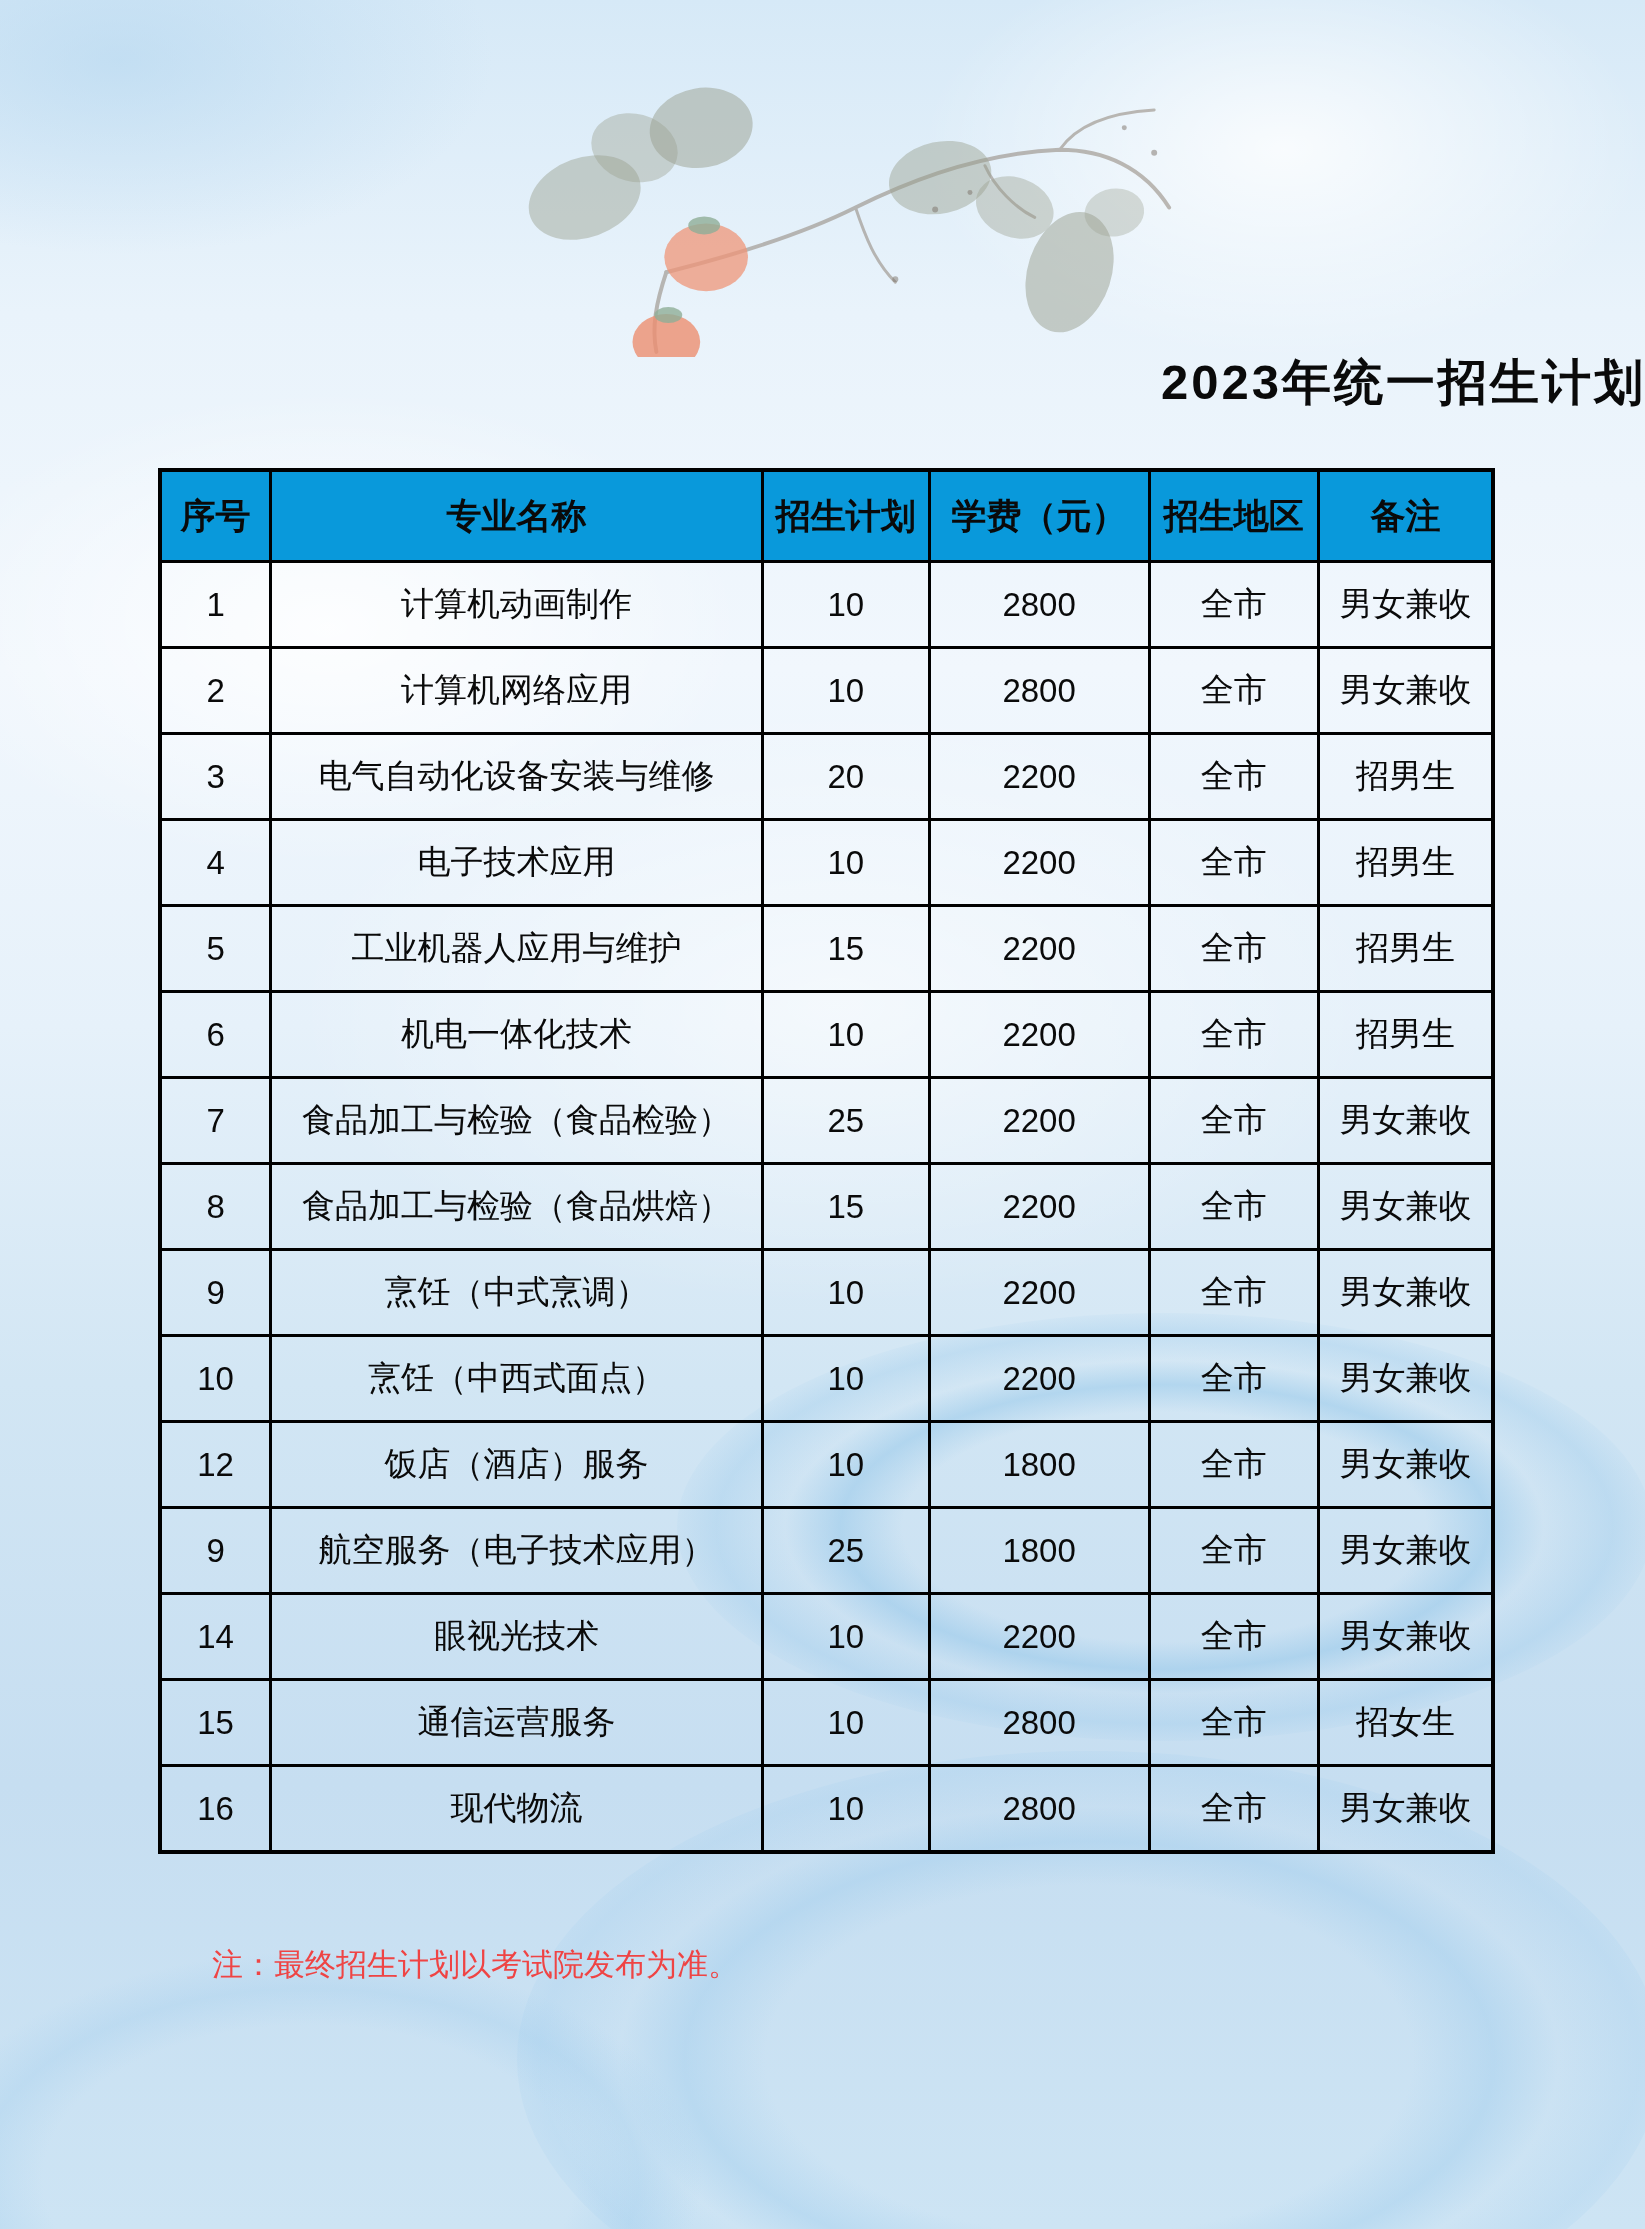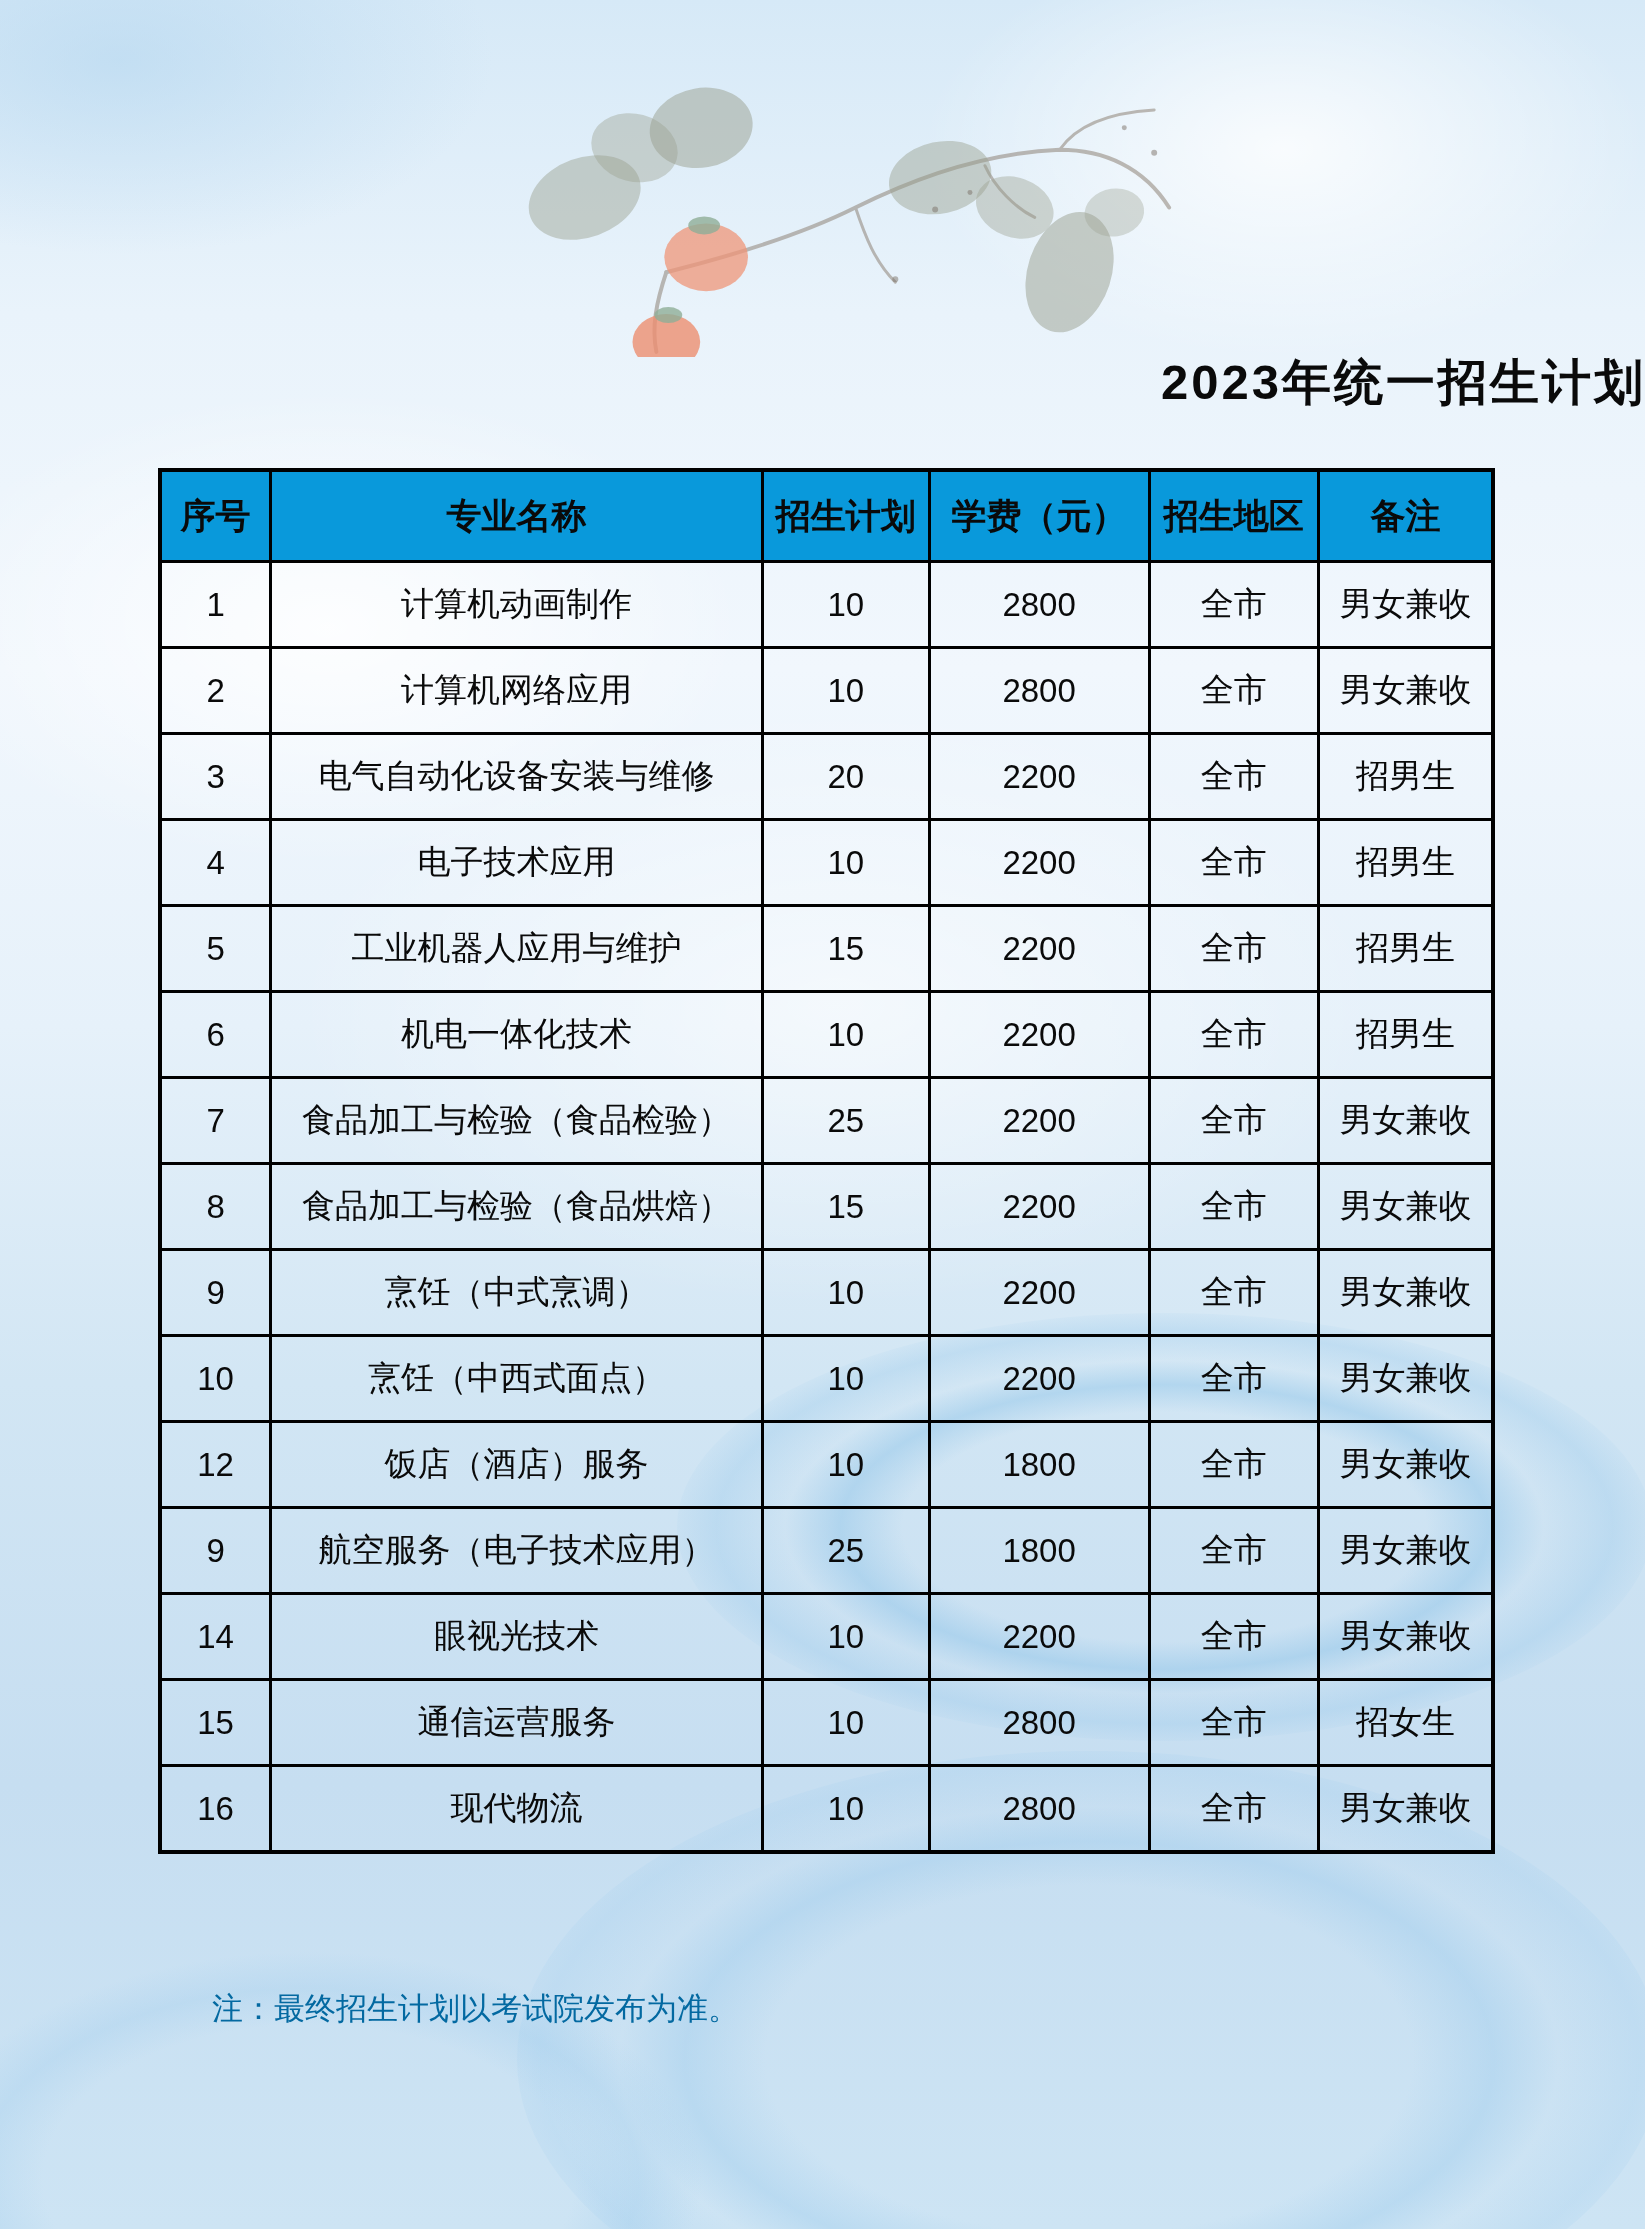--- a/index.html
+++ b/index.html
@@ -59,22 +59,22 @@
     overflow: hidden; white-space: nowrap;
   }
   table.plan th {
     height: 86px;
     background: var(--header-bg, #0999db);
     font-size: 35px; font-weight: 600;
   }
   table.plan td { height: 81px; font-size: 33px; font-weight: 400; }
   table.plan tr.total-row td { height: 103px; }
   .note {
-    position: absolute; left: 212px; top: 1988px;
-    font-size: 31px; color: #0369a1;
+    position: absolute; left: 212px; top: 1944px;
+    font-size: 31px; color: #ef4444;
   }
 </style>
 </head>
 <body>
 
 <svg class="painting" width="677" height="299" viewBox="0 0 680 300">
   <g opacity="0.55" stroke="#8f8478" fill="none" stroke-linecap="round">
     <path d="M150 215 C 230 195, 290 175, 340 150 C 400 120, 470 95, 545 92 C 590 92, 630 110, 655 150" stroke-width="4"></path>
     <path d="M545 92 C 560 70, 590 55, 640 52" stroke-width="3"></path>
     <path d="M340 150 C 350 180, 360 205, 380 225" stroke-width="3"></path>

